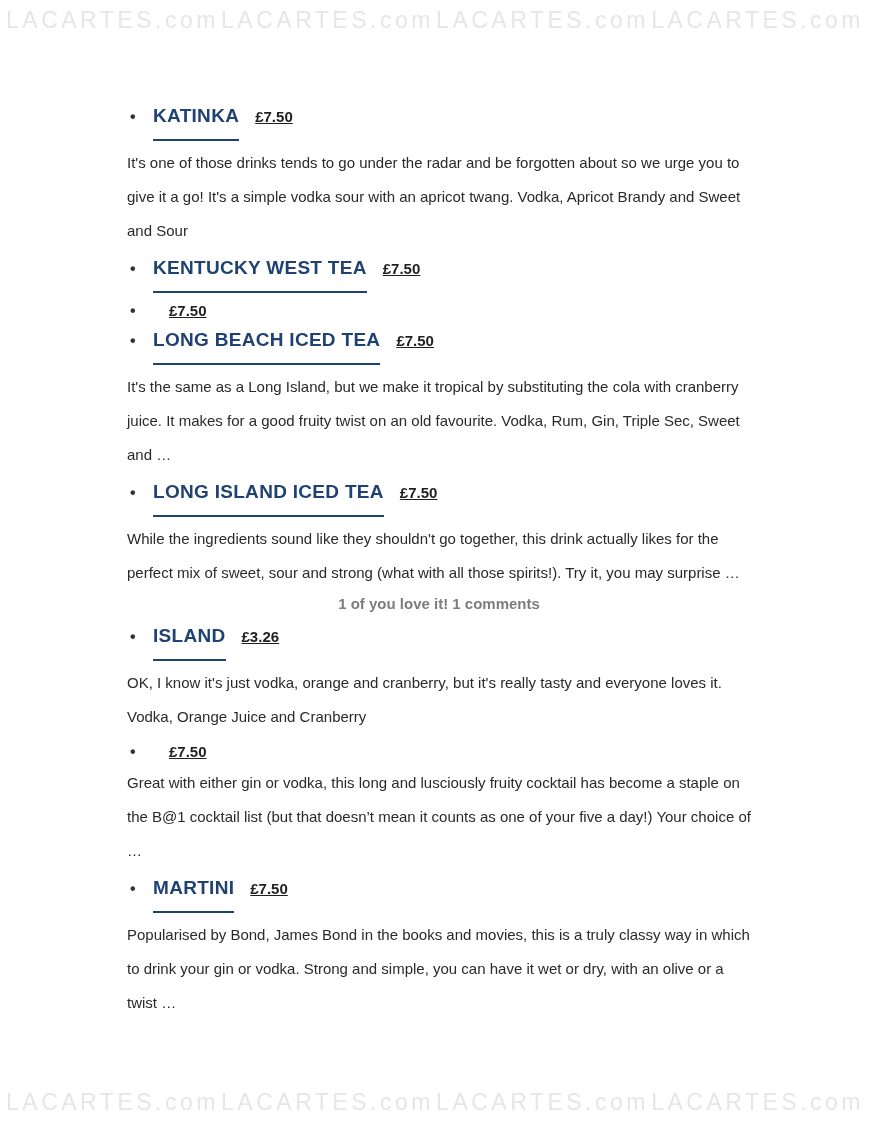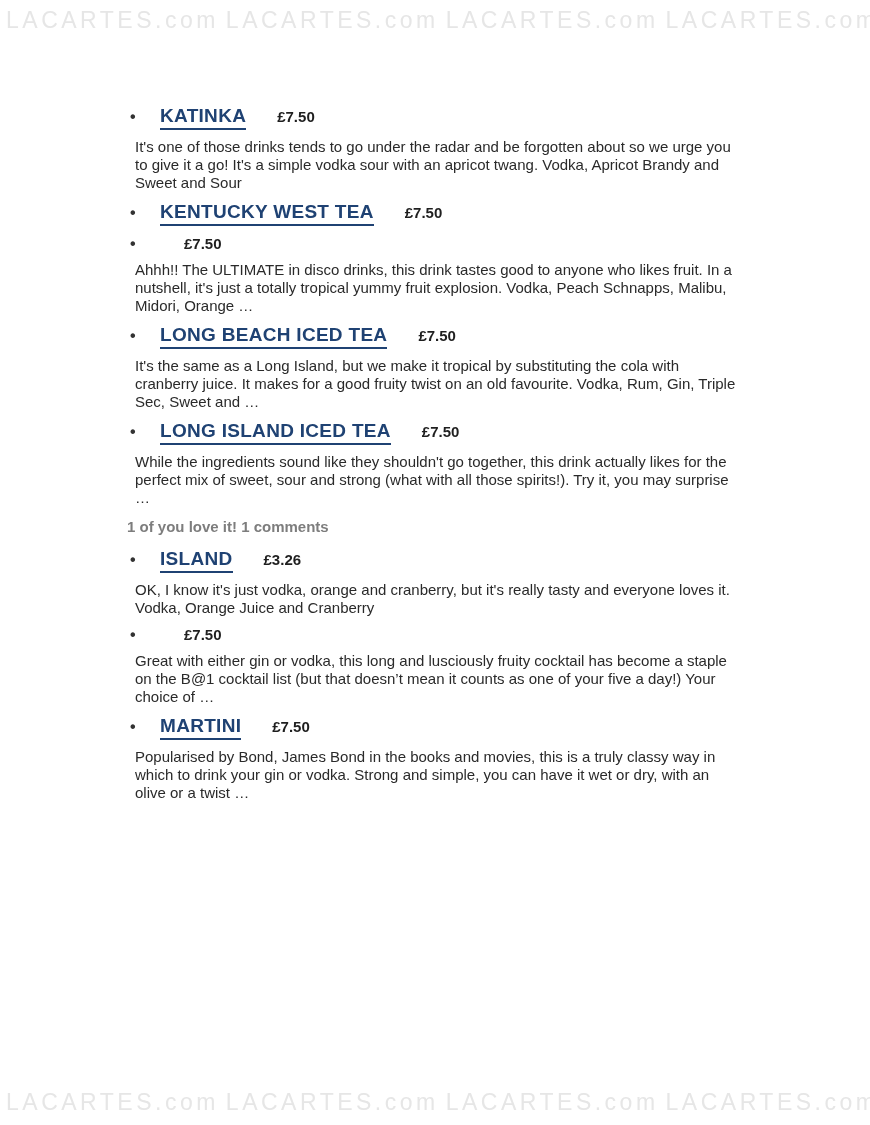--- a/index.html
+++ b/index.html
@@ -2,21 +2,21 @@
 <html style="--heading-color: #1f4273; --body-color: #2a2a2a; --price-color: #1f1f1f; --meta-color: #7d7d7d; --watermark-color: #e6e6e6;"><head>
 <meta charset="utf-8">
 <style>
   :root {
     --heading-color: #1f4273;
     --body-color: #2a2a2a;
     --price-color: #1f1f1f;
     --meta-color: #7d7d7d;
     --watermark-color: #e6e6e6;
   }
-  * { box-sizing: border-box; gap: 7px; }
+  * { box-sizing: border-box; }
   html, body { margin: 0; padding: 0; }
   body {
     width: 870px;
     height: 1125px;
     position: relative;
     background: #ffffff;
     font-family: "Liberation Sans", sans-serif;
     overflow: hidden;
   }
   .watermark {
@@ -55,41 +55,43 @@
     font-size: 16px;
     font-weight: bold;
   }
   .item-name {
     color: var(--heading-color);
     font-size: 19px;
     font-weight: bold;
     letter-spacing: 0.3px;
     text-decoration: none;
     border-bottom: 2px solid var(--heading-color);
-    padding-bottom: 1px;
+    padding-bottom: 12px;
     cursor: pointer;
   }
   .item-price {
     color: var(--price-color);
     font-size: 15px;
     font-weight: bold;
-    margin-left: 24px;
+    margin-left: 16px;
+    text-decoration: underline;
   }
   .item-desc {
-    margin: 8px;
+    margin: 0;
     color: var(--body-color);
     font-size: 15px;
-    line-height: 18px;
+    line-height: 34px;
   }
   .item-meta {
     margin: 2px 0 0 0;
     color: var(--meta-color);
     font-size: 15px;
     font-weight: bold;
     line-height: 23.5px;
+    text-align: center;
   }
 </style>
 </head>
 <body>
 
 <div class="watermark top">
   <span>LACARTES.com</span>
   <span>LACARTES.com</span>
   <span>LACARTES.com</span>
   <span>LACARTES.com</span>
@@ -111,21 +113,20 @@
       <a class="item-name">KENTUCKY WEST TEA</a>
       <span class="item-price">£7.50</span>
     </div>
 
   </div>
     <div class="menu-item">
     <div class="item-header">
       <span class="bullet">•</span>
       <span class="item-price">£7.50</span>
     </div>
-    <p class="item-desc">Ahhh!! The ULTIMATE in disco drinks, this drink tastes good to anyone who likes fruit. In a nutshell, it's just a totally tropical yummy fruit explosion. Vodka, Peach Schnapps, Malibu, Midori, Orange …</p>
 
   </div>
     <div class="menu-item">
     <div class="item-header">
       <span class="bullet">•</span>
       <a class="item-name">LONG BEACH ICED TEA</a>
       <span class="item-price">£7.50</span>
     </div>
     <p class="item-desc">It's the same as a Long Island, but we make it tropical by substituting the cola with cranberry juice. It makes for a good fruity twist on an old favourite. Vodka, Rum, Gin, Triple Sec, Sweet and …</p>
 

